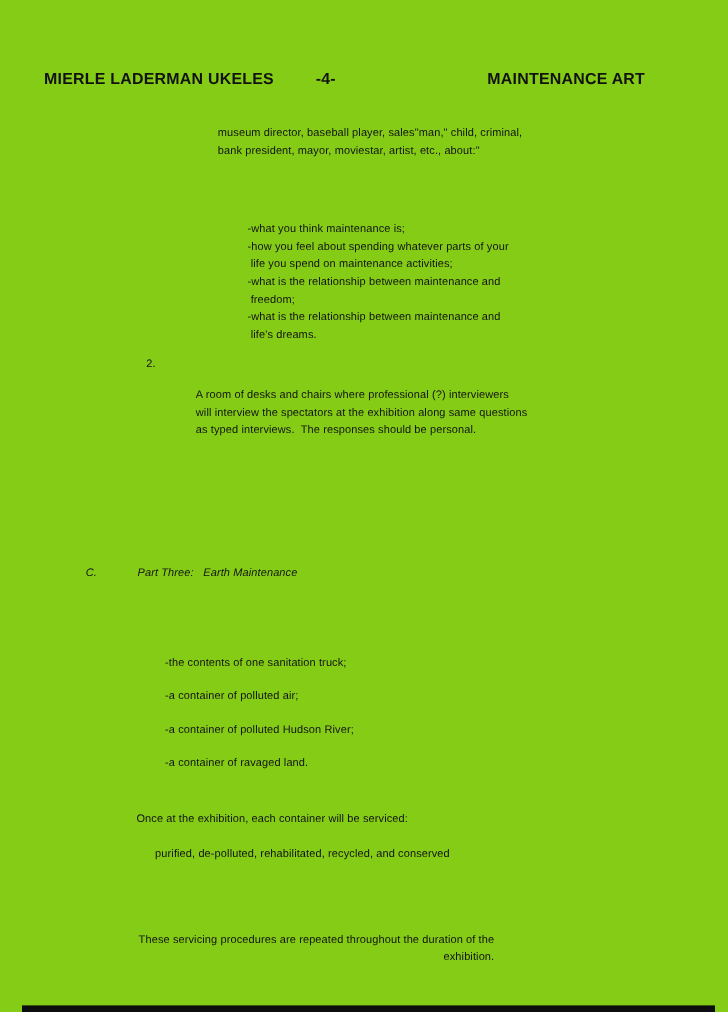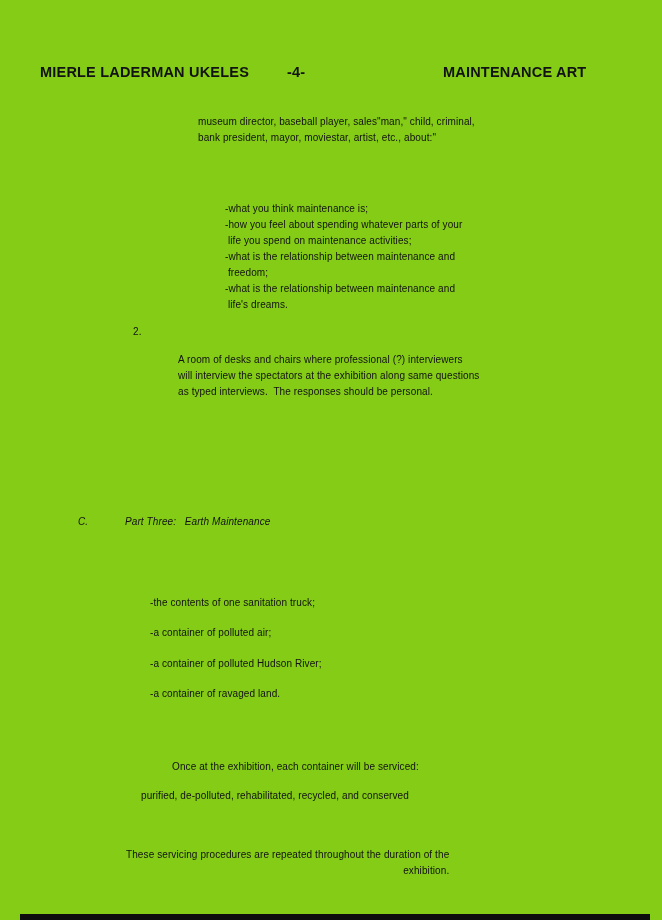--- a/index.html
+++ b/index.html
@@ -73,23 +73,23 @@
 
 
   <div class="tb refuse" style="left:150px; top:595px;">-the contents of one sanitation truck;
 
 -a container of polluted air;
 
 -a container of polluted Hudson River;
 
 -a container of ravaged land.</div>
 
-  <div class="tb" style="left:124px; top:759px;margin-left:48px;">Once at the exhibition, each container will be serviced:</div>
+  <div class="tb" style="left:124px; top:737px;">Once at the exhibition, each container will be serviced:</div>
 
-  <div class="tb" style="left:141px; top:788px;">purified, de-polluted, rehabilitated, recycled, and conserved</div>
+  <div class="tb" style="left:141px; top:769px;">purified, de-polluted, rehabilitated, recycled, and conserved</div>
 
 
   <div class="tb" style="left:126px; top:847px;text-align:right;">These servicing procedures are repeated throughout the duration of the
  exhibition.</div>
 
   <div class="bottom-bar"></div>
 
 </div>
 
 </body></html>

